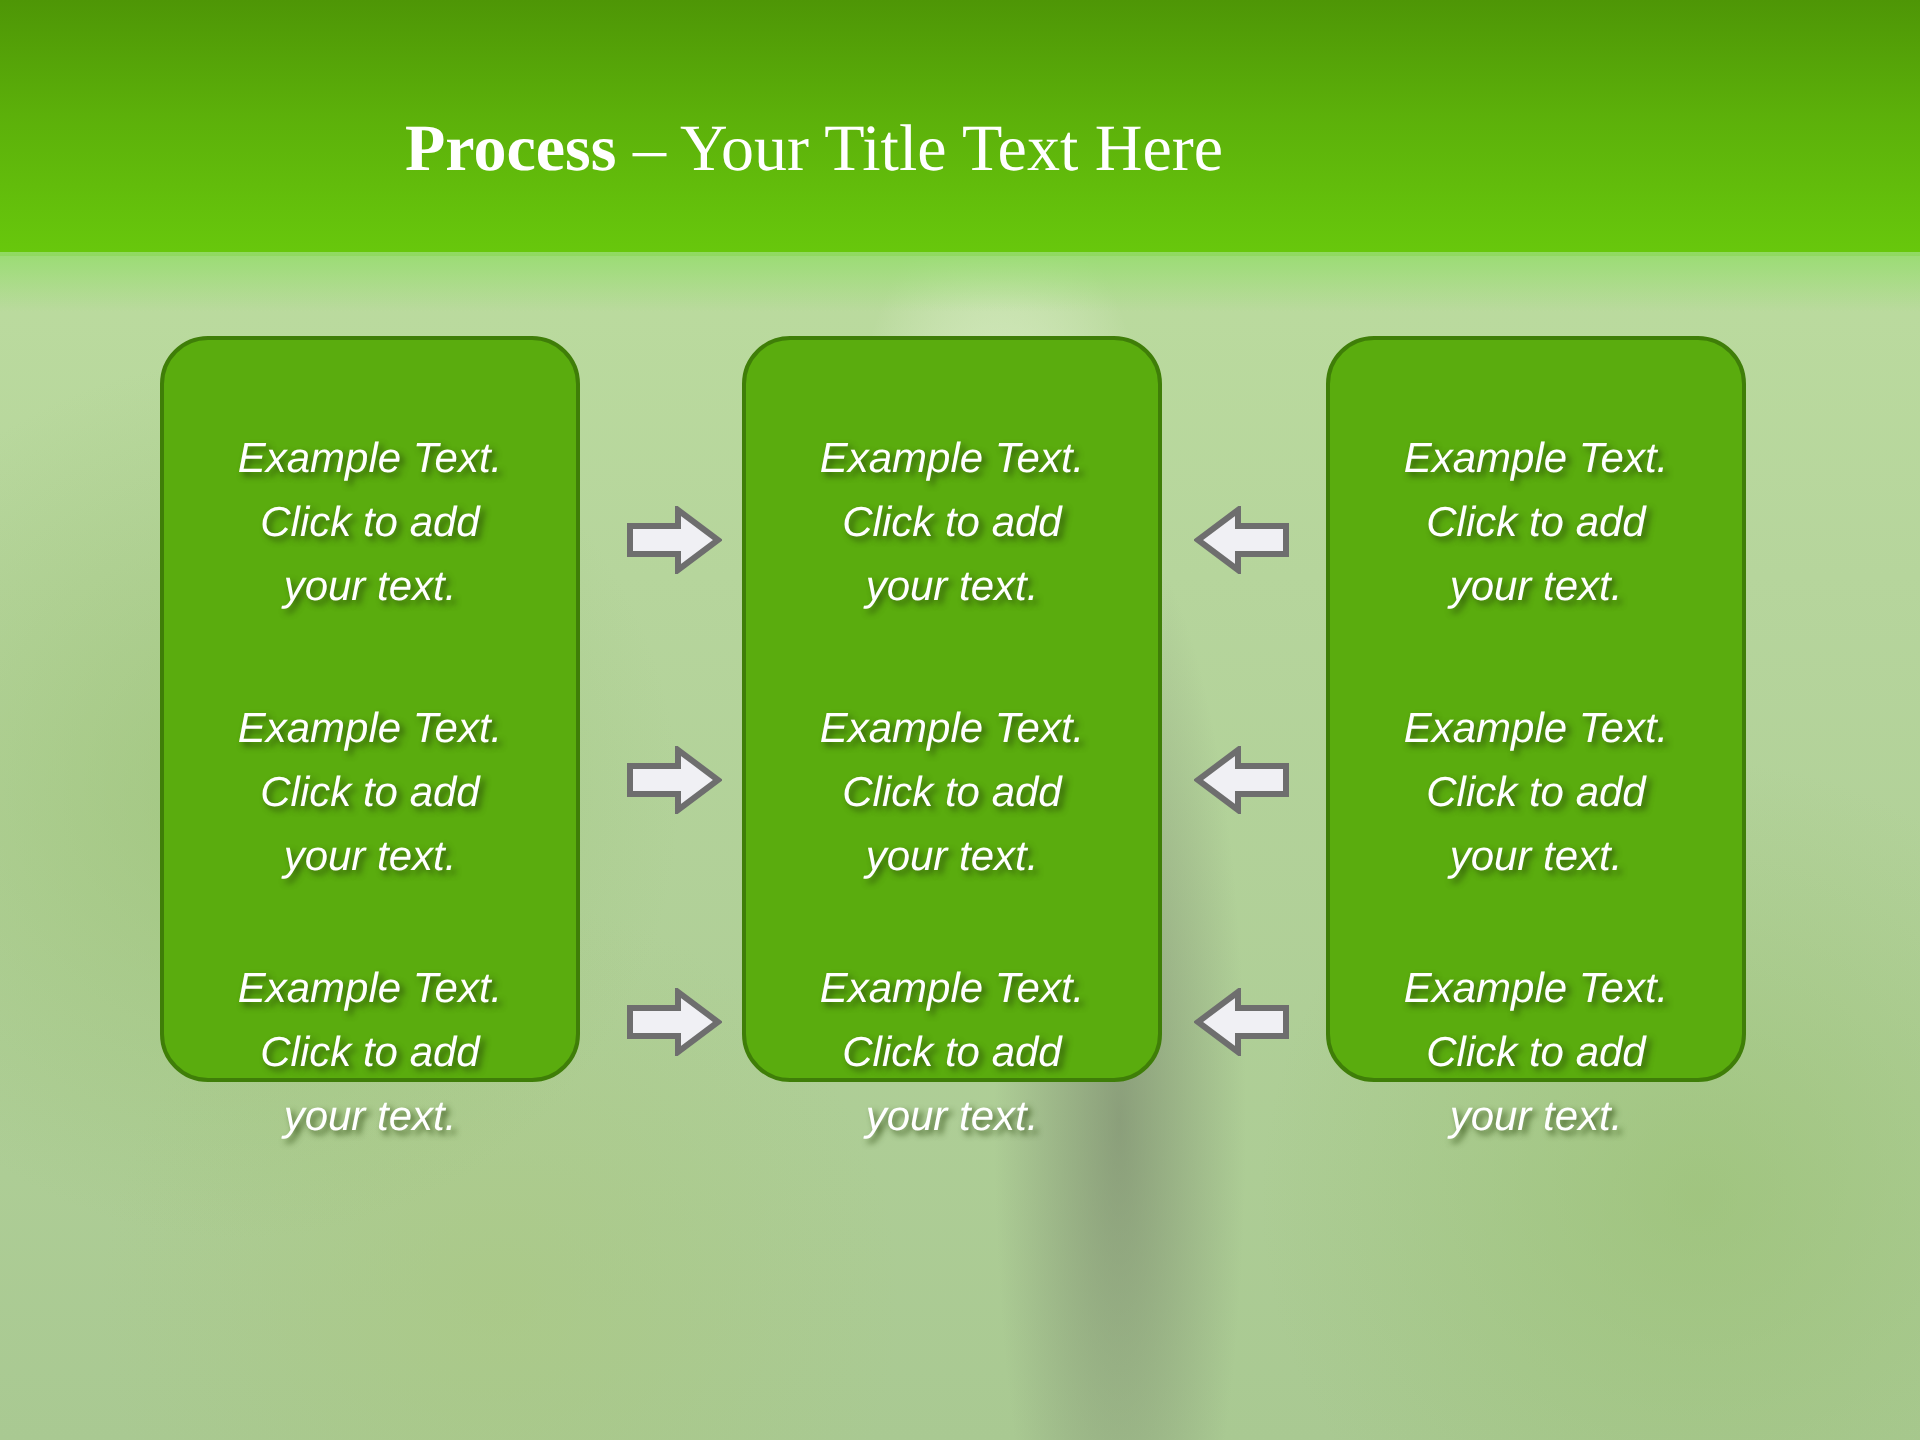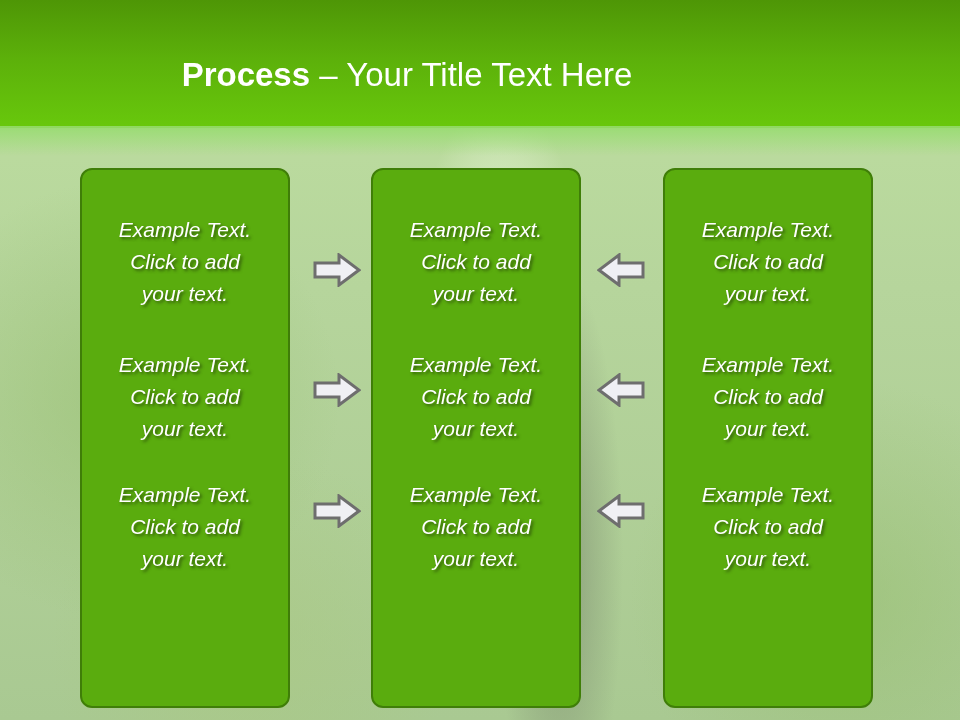--- a/index.html
+++ b/index.html
@@ -12,24 +12,24 @@
       radial-gradient(circle at 120px 400px, rgba(150,190,110,0.55), rgba(150,190,110,0) 220px),
       radial-gradient(circle at 850px 600px, rgba(150,190,110,0.55), rgba(150,190,110,0) 220px),
       radial-gradient(circle at 250px 650px, rgba(170,200,130,0.6), rgba(170,200,130,0) 200px),
       linear-gradient(180deg, #bfe0a0 0%, #b6d59c 40%, #a9c992 100%);
   }
   .header { position:absolute; left:0; top:0; width:960px; height:128px;
     background: linear-gradient(180deg, #4e9606 0%, #5cb00a 45%, #68c80c 100%); }
   .header-fade { position:absolute; left:0; top:126px; width:960px; height:30px;
     background: linear-gradient(180deg, rgba(150,220,110,0.9), rgba(150,220,110,0)); }
   .title { position:absolute; left:0; top:52px; width:814px; text-align:center;
-    color:#fff; font-family:Liberation Sans, sans-serif; font-size:33px; line-height:46px; }
+    color:#fff; font-family:Liberation Serif, serif; font-size:33px; line-height:46px; }
   .title b { font-weight:bold; }
-  .box { position:absolute; top:168px; width:210px; height:540px;
-    background:#5aac0e; border:2px solid #3f7e08; border-radius:12px; box-sizing:border-box; }
+  .box { position:absolute; top:168px; width:210px; height:373px;
+    background:#5aac0e; border:2px solid #3f7e08; border-radius:24px; box-sizing:border-box; }
   .box-text { position:absolute; left:0; width:100%; text-align:center; color:#fff;
     font-family:"Liberation Sans", sans-serif; font-style:italic; font-size:21px; line-height:32px;
     text-shadow: 2px 2px 3px rgba(40,70,10,0.8); }
   .arrow { position:absolute; width:48px; height:34px; }
 </style>
 </head>
 <body>
 
 <div class="bg"></div>
 <div class="header"></div>

